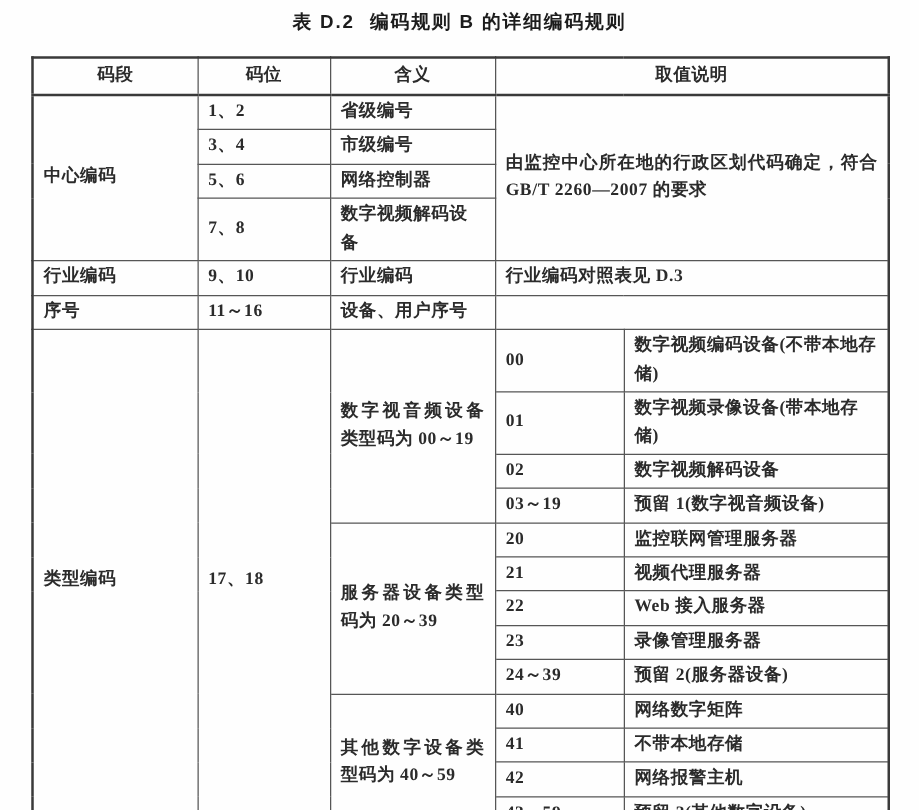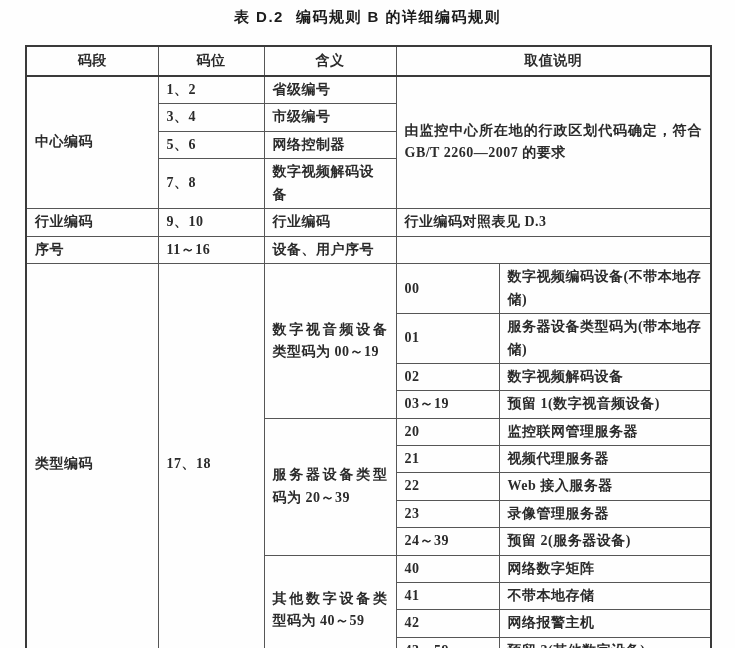--- a/index.html
+++ b/index.html
@@ -130,21 +130,21 @@
 
       <tr class="rtall">
         <td rowspan="13" class="vmid">类型编码</td>
         <td rowspan="13" class="vmid">17、18</td>
         <td rowspan="4" class="just vmid">数字视音频设备类型码为 00～19</td>
         <td>00</td>
         <td>数字视频编码设备(不带本地存储)</td>
       </tr>
       <tr class="rtall">
         <td>01</td>
-        <td>服务器设备类型码为(带本地存储)</td>
+        <td>数字视频录像设备(带本地存储)</td>
       </tr>
       <tr class="rh">
         <td>02</td>
         <td>数字视频解码设备</td>
       </tr>
       <tr class="rh">
         <td>03～19</td>
         <td>预留 1(数字视音频设备)</td>
       </tr>
 

